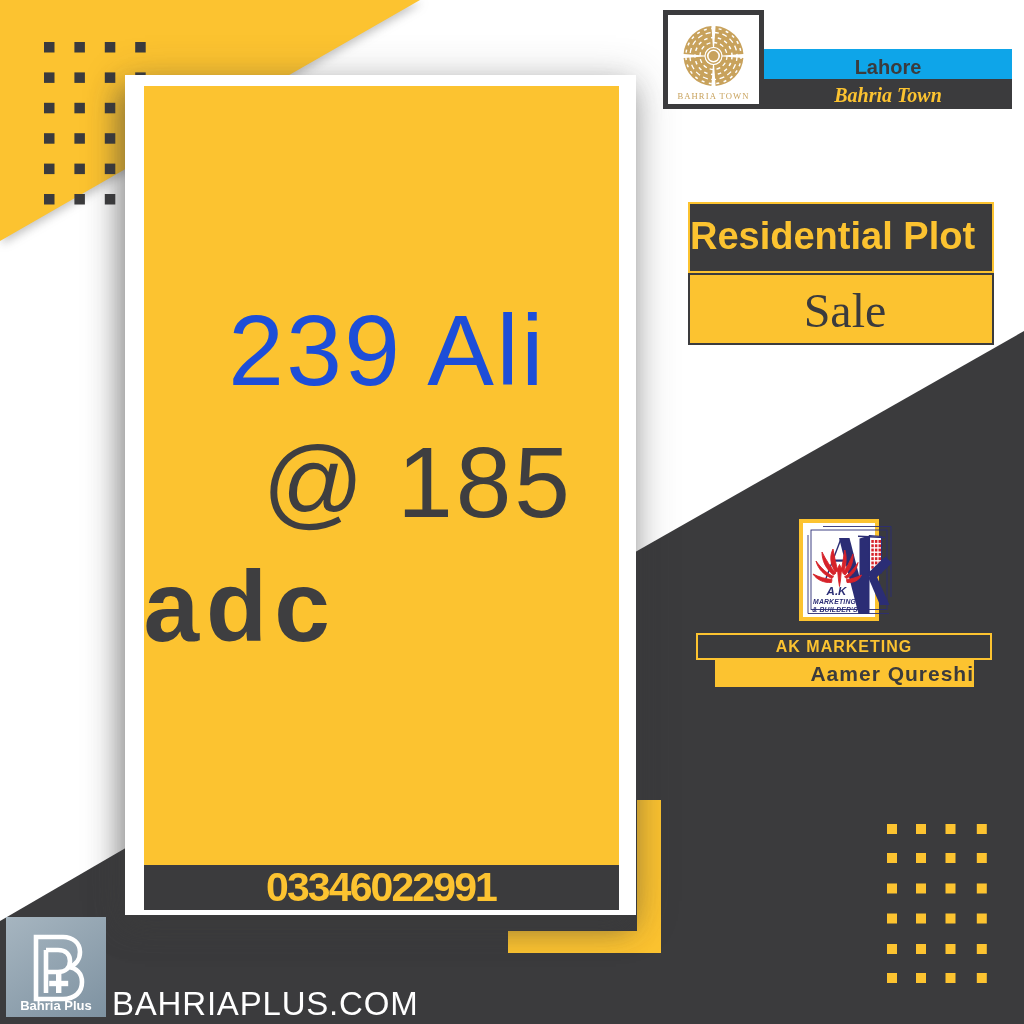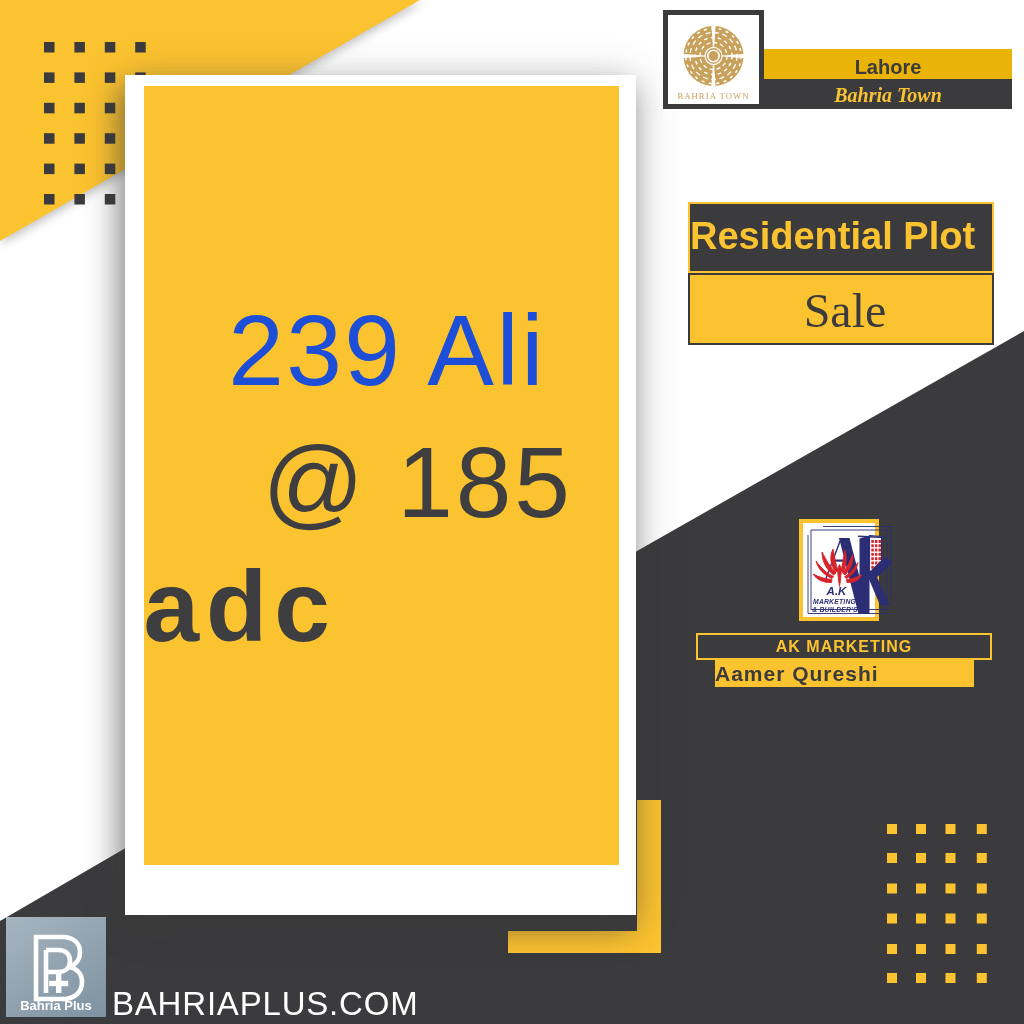--- a/index.html
+++ b/index.html
@@ -50,20 +50,21 @@
 <div class="abs" style="left:125px;top:75px;width:511px;height:840px;background:#ffffff;box-shadow:-6px 14px 26px rgba(60,60,60,.45), 0 6px 40px rgba(60,60,60,.30)">
 
   <div class="abs" style="left:18.5px;top:10.5px;width:475px;height:779px;background:#fcc330"></div>
 
   <div class="abs" style="left:24.5px;top:225.4px;width:475px;text-align:center;font-size:100px;font-weight:normal;line-height:1;letter-spacing:2.5px;color:#1d4ed8">239 Ali</div>
 
   <div class="abs" style="left:18.5px;top:357.4px;width:548px;text-align:center;font-size:100px;font-weight:normal;line-height:1;letter-spacing:2.8px;color:#3e3e40">@ 185</div>
 
   <div class="abs" style="left:18.5px;top:480.9px;width:475px;text-align:left;font-size:100px;font-weight:bold;line-height:1;letter-spacing:7px;color:#3e3e40">adc</div>
 
+  <div class="abs" style="left:18.5px;top:789.5px;width:475px;height:45px;background:#3b3b3d;color:#fcc330;font-size:41px;font-weight:bold;text-align:center;line-height:44px;letter-spacing:-1.9px">03346022991</div>
 </div>
 
 <div class="abs" style="left:663px;top:10px;width:101px;height:99px;background:#ffffff;border:5px solid #3b3b3d;box-sizing:border-box">
   
   <svg width="91" height="89" viewBox="0 0 91 89">
     <g fill="#c8a25c">
       <path d="M47.6,11.1 A30,30 0 0 1 75.4,38.9 L54.5,40.4 A9,9 0 0 0 46.1,32.0 Z"></path>
       <path d="M75.4,43.1 A30,30 0 0 1 47.6,70.9 L46.1,50.0 A9,9 0 0 0 54.5,41.6 Z"></path>
       <path d="M43.4,70.9 A30,30 0 0 1 15.6,43.1 L36.5,41.6 A9,9 0 0 0 44.9,50.0 Z"></path>
       <path d="M15.6,38.9 A30,30 0 0 1 43.4,11.1 L44.9,32.0 A9,9 0 0 0 36.5,40.4 Z"></path>
@@ -74,21 +75,21 @@
       <circle cx="45.5" cy="41" r="23.5" stroke-width="1.3" stroke-dasharray="5 3.5"></circle>
       <circle cx="45.5" cy="41" r="27.6" stroke-width="1.5" stroke-dasharray="3 4.5"></circle>
     </g>
     <circle cx="45.5" cy="41" r="8.8" fill="#ffffff"></circle>
     <circle cx="45.5" cy="41" r="7.2" fill="none" stroke="#c8a25c" stroke-width="1.4"></circle>
     <circle cx="45.5" cy="41" r="4.9" fill="#c8a25c"></circle>
     <text x="45.5" y="83.5" text-anchor="middle" font-family="Liberation Serif,serif" font-size="8.6" letter-spacing="1.1" fill="#c8a25c">BAHRIA TOWN</text>
   </svg>
 </div>
 
-<div class="abs" style="left:764px;top:48.5px;width:248px;height:30px;background:#eab308;color:#3b3b3d;font-size:20px;font-weight:bold;text-align:center;line-height:36px">Lahore</div>
+<div class="abs" style="left:764px;top:48.5px;width:248px;height:30px;background:#0ea5e9;color:#3b3b3d;font-size:20px;font-weight:bold;text-align:center;line-height:36px">Lahore</div>
 
 <div class="abs" style="left:764px;top:78.5px;width:248px;height:30px;background:#3b3b3d;color:#fcc330;font-family:'Liberation Serif',serif;font-style:italic;font-weight:bold;font-size:20px;text-align:center;line-height:33px">Bahria Town</div>
 
 <div class="abs" style="left:688px;top:202px;width:306px;height:71px;background:#3b3b3d;border:2px solid #fcc330;box-sizing:border-box;color:#fcc330;font-size:38px;font-weight:bold;text-align:left;line-height:64px">Residential Plot</div>
 
 <div class="abs" style="left:688px;top:273px;width:306px;height:72px;background:#fcc330;border:2px solid #3b3b3d;box-sizing:border-box;color:#3b3b3d;font-family:'Liberation Serif',serif;font-size:48px;text-align:center;line-height:71px;padding-left:8px">Sale</div>
 
 <div class="abs" style="left:799px;top:519px;width:80px;height:102px;background:#ffffff;border:4px solid #fcc330;box-sizing:border-box">
   
   <svg width="92" height="94" viewBox="0 0 92 94">
@@ -149,21 +150,21 @@
     </g>
 
     <text x="33.5" y="71.5" text-anchor="middle" font-size="11.5" font-weight="bold" font-style="italic" fill="#2b2d75">A.K</text>
     <text x="31.5" y="80.5" text-anchor="middle" font-size="6.8" font-weight="bold" font-style="italic" fill="#2b2d75" letter-spacing="0.2">MARKETING</text>
     <text x="32" y="88.5" text-anchor="middle" font-size="6.8" font-weight="bold" font-style="italic" fill="#2b2d75" letter-spacing="0.2">&amp; BUILDER'S</text>
   </svg>
 </div>
 
 <div class="abs" style="left:696px;top:632.8px;width:296px;height:27px;background:#3b3b3d;border:2px solid #fcc330;box-sizing:border-box;color:#fcc330;font-size:16px;font-weight:bold;text-align:center;line-height:24px;letter-spacing:1px">AK MARKETING</div>
 
-<div class="abs" style="left:715px;top:660.3px;width:259px;height:27px;background:#fcc330;color:#3b3b3d;font-size:21px;font-weight:bold;text-align:left;line-height:27px;letter-spacing:1px">Aamer Qureshi</div>
+<div class="abs" style="left:715px;top:660.3px;width:259px;height:27px;background:#fcc330;color:#3b3b3d;font-size:21px;font-weight:bold;text-align:right;line-height:27px;letter-spacing:1px">Aamer Qureshi</div>
 
 <div class="abs" style="left:6px;top:917px;width:100px;height:100px;background:linear-gradient(145deg,#a6b5c0,#7e92a1)">
   
   <svg width="100" height="100" viewBox="0 0 100 100">
     <g fill="none" stroke="#ffffff" stroke-width="4.6">
       <path d="M30,20 L30,82 L57,82 C69,82 76,75 76,65 C76,56 70,51 63,50 C70,48 74,42 74,35 C74,26 67,20 57,20 Z"></path>
       <path d="M40,33 L40,76 M40,33 L52,33 C60,33 64,37.5 64,44 C64,50.5 60,55 52,55 L40,55"></path>
     </g>
     <g fill="#ffffff">
       <rect x="50" y="57" width="5.4" height="19"></rect>

